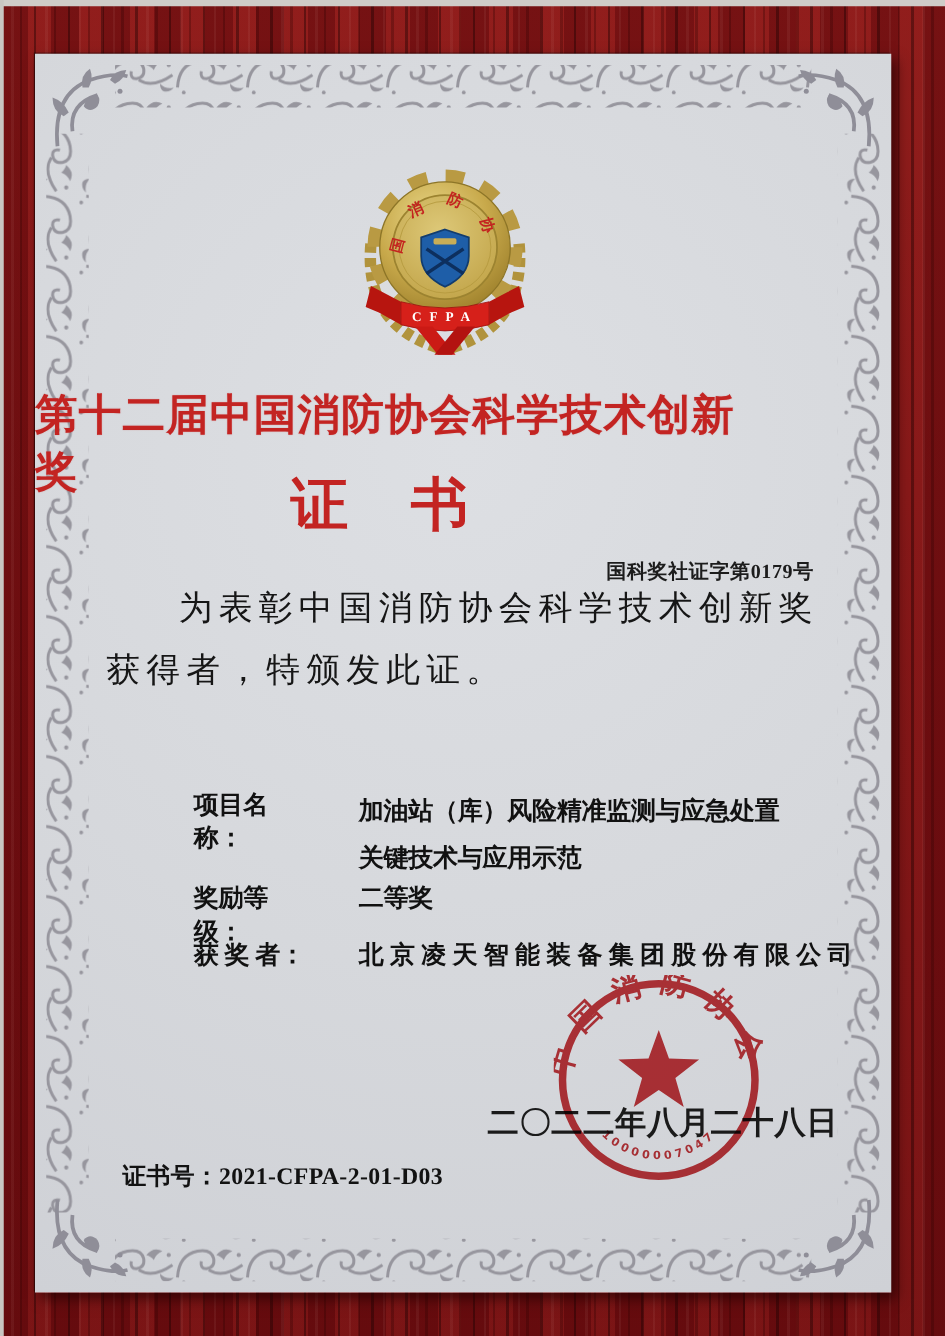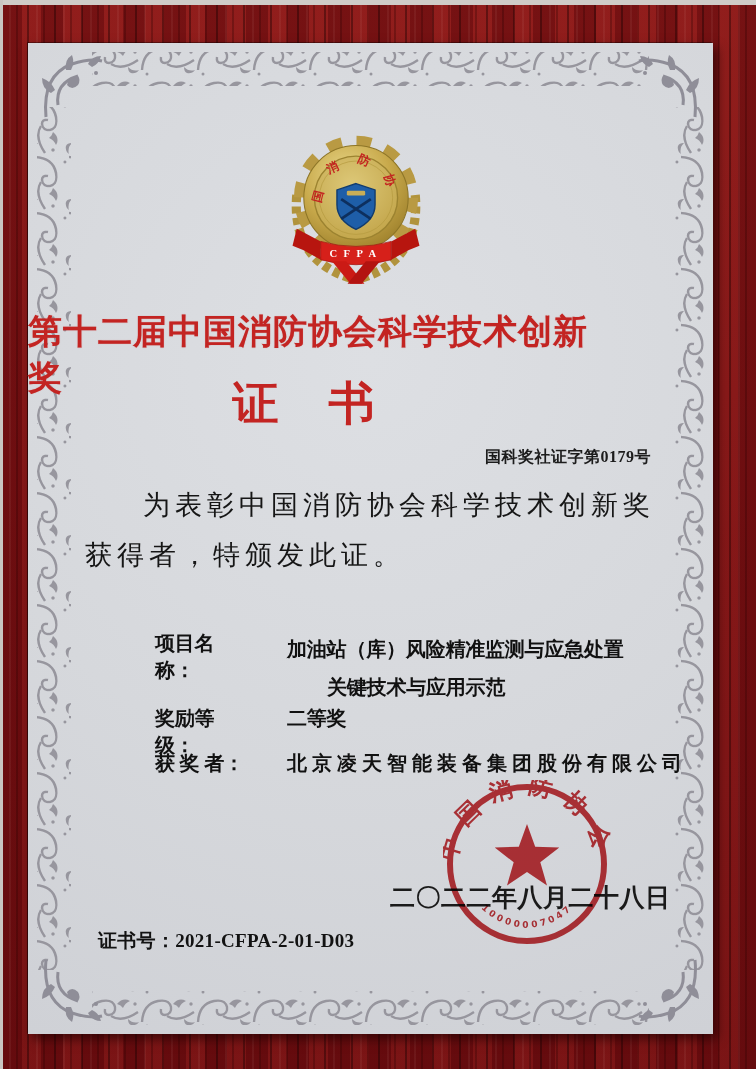--- a/index.html
+++ b/index.html
@@ -34,21 +34,21 @@
     font-size:34px;font-weight:700;letter-spacing:1px;color:#c32422;
     text-shadow:0 0 1px rgba(195,36,34,.4);
   }
   .heading{
     left:0;top:330px;width:553px;text-align:center;
     font-size:46px;font-weight:700;color:#c32422;letter-spacing:2px;
   }
   .issue-no{
     right:62px;top:404px;font-size:16px;font-weight:700;color:#1c1c1c;letter-spacing:.5px;
   }
-  .citation{left:57px;top:437px;width:575px;color:#161616;}
+  .citation{left:57px;top:418px;width:575px;color:#161616;}
   .citation .line{font-size:27px;letter-spacing:5px;line-height:50px;font-weight:500;}
   .citation .line.indent{text-indent:58px;}
   .fields{left:127px;top:587px;width:520px;color:#111;}
   .frow{position:absolute;left:0;display:flex;font-size:20px;font-weight:700;letter-spacing:-0.2px;gap:36px;}
   .frow .flabel{flex:0 0 96px;}
   .frow .fvalue{white-space:nowrap;}
   .frow .fvalue .vline{line-height:38px;}
   .winner-val{letter-spacing:5px;}
   .seal{
     left:415px;top:737px;width:168px;height:168px;
@@ -159,21 +159,21 @@
   <div class="abs citation">
     <div class="line indent">为表彰中国消防协会科学技术创新奖</div>
     <div class="line">获得者，特颁发此证。</div>
   </div>
 
   <div class="abs fields">
     <div class="frow" style="top:0;">
       <span class="flabel">项目名称：</span>
       <span class="fvalue">
         <span class="vline" style="display:block;">加油站（库）风险精准监测与应急处置</span>
-        <span class="vline" style="display:block;margin-left:40px;">关键技术与应用示范</span>
+        <span class="vline" style="display:block;">关键技术与应用示范</span>
       </span>
     </div>
     <div class="frow" style="top:75px;">
       <span class="flabel">奖励等级：</span>
       <span class="fvalue">二等奖</span>
     </div>
     <div class="frow" style="top:120px;">
       <span class="flabel">获 奖 者：</span>
       <span class="fvalue winner-val">北京凌天智能装备集团股份有限公司</span>
     </div>

